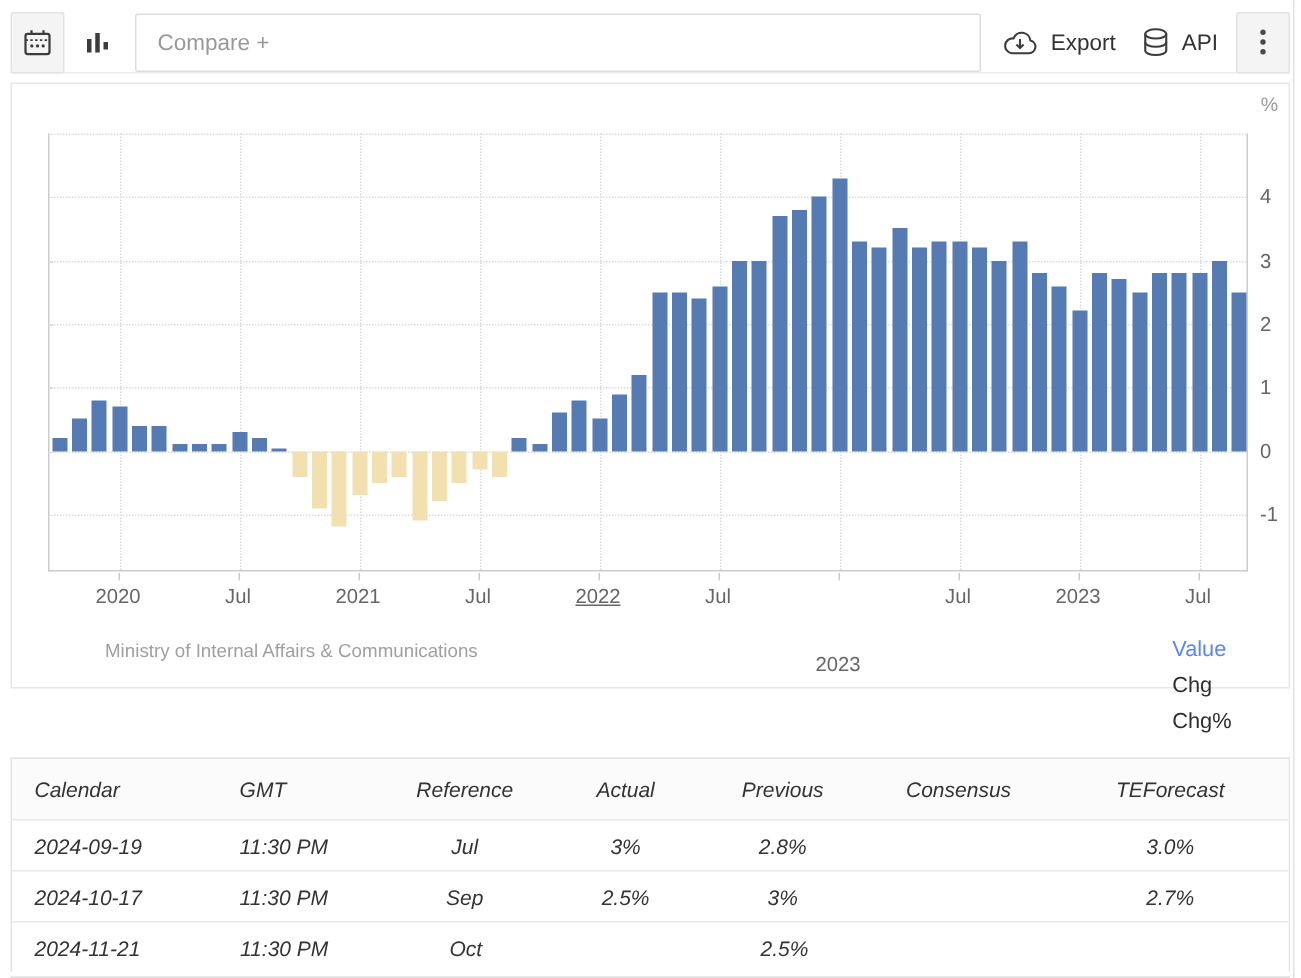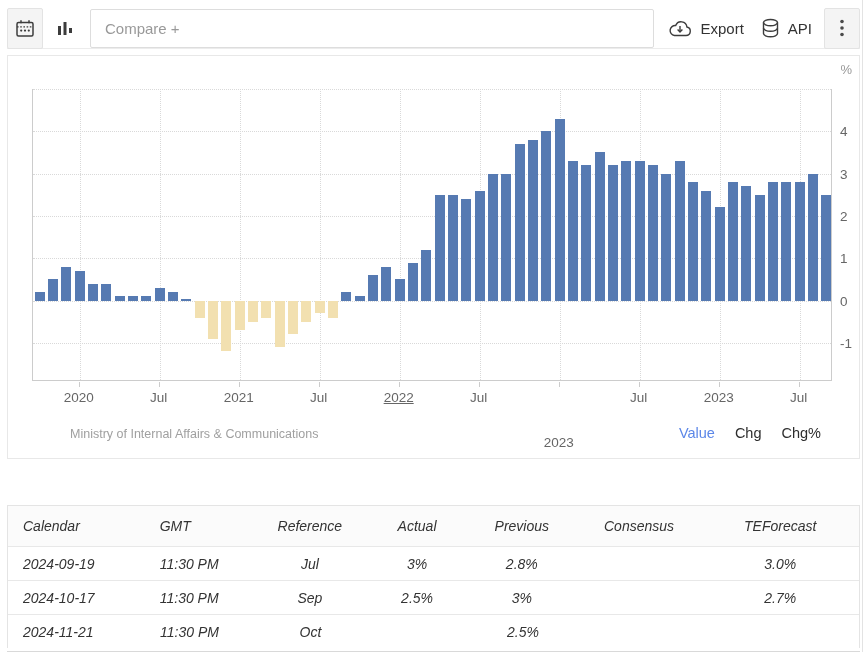--- a/index.html
+++ b/index.html
@@ -27,21 +27,21 @@
   .hgrid { position:absolute; left:0; width:100%; height:0; border-top:1px dotted #d9d9d9; }
   .vgrid { position:absolute; top:0; height:100%; width:0; border-left:1px dotted #d9d9d9; }
   .bar { position:absolute; width:10px; }
   .bar.pos { background:#567ab2; }
   .bar.neg { background:#f2e0b0; }
   .ylab { position:absolute; left:832px; font-size:13.5px; color:#666; transform:translateY(-50%); }
   .xtick { position:absolute; top:326px; width:1px; height:5px; background:#ccc; }
   .xlab { position:absolute; top:334px; font-size:13.5px; color:#666; transform:translateX(-50%); white-space:nowrap; }
   .chart-footer { position:absolute; left:0; right:0; top:364px; height:30px; }
   .source-label { position:absolute; left:31px; top:7px; font-size:12.5px; color:#a0a0a0;margin-left:31px; }
-  .modes { position:absolute; right:38px; top:5px; display:flex; gap:20px; font-size:14.5px; }
+  .modes { position:absolute; right:38px; top:5px; display:flex; gap:8px; font-size:14.5px;flex-direction:column; }
   .mode { color:#2e2e2e; cursor:pointer; }
   .mode.active { color:#5c87e8; }
 
   
   .cal-table { position:absolute; left:7px; top:505px; width:853px; border:1px solid #e4e4e4; border-bottom:none; font-size:14px; color:#333; }
   .t-row { display:flex; align-items:center; height:34px; border-top:1px solid #e8e8e8; background:#fff; }
   .t-row.t-head { height:40px; border-top:none; background:#fbfbfb; }
   .t-cell { overflow:hidden; white-space:nowrap;font-style:italic; }
   .c0 { width:130px; text-align:left; padding-left:15px; }
   .c1 { width:115px; text-align:left; padding-left:22px; }

